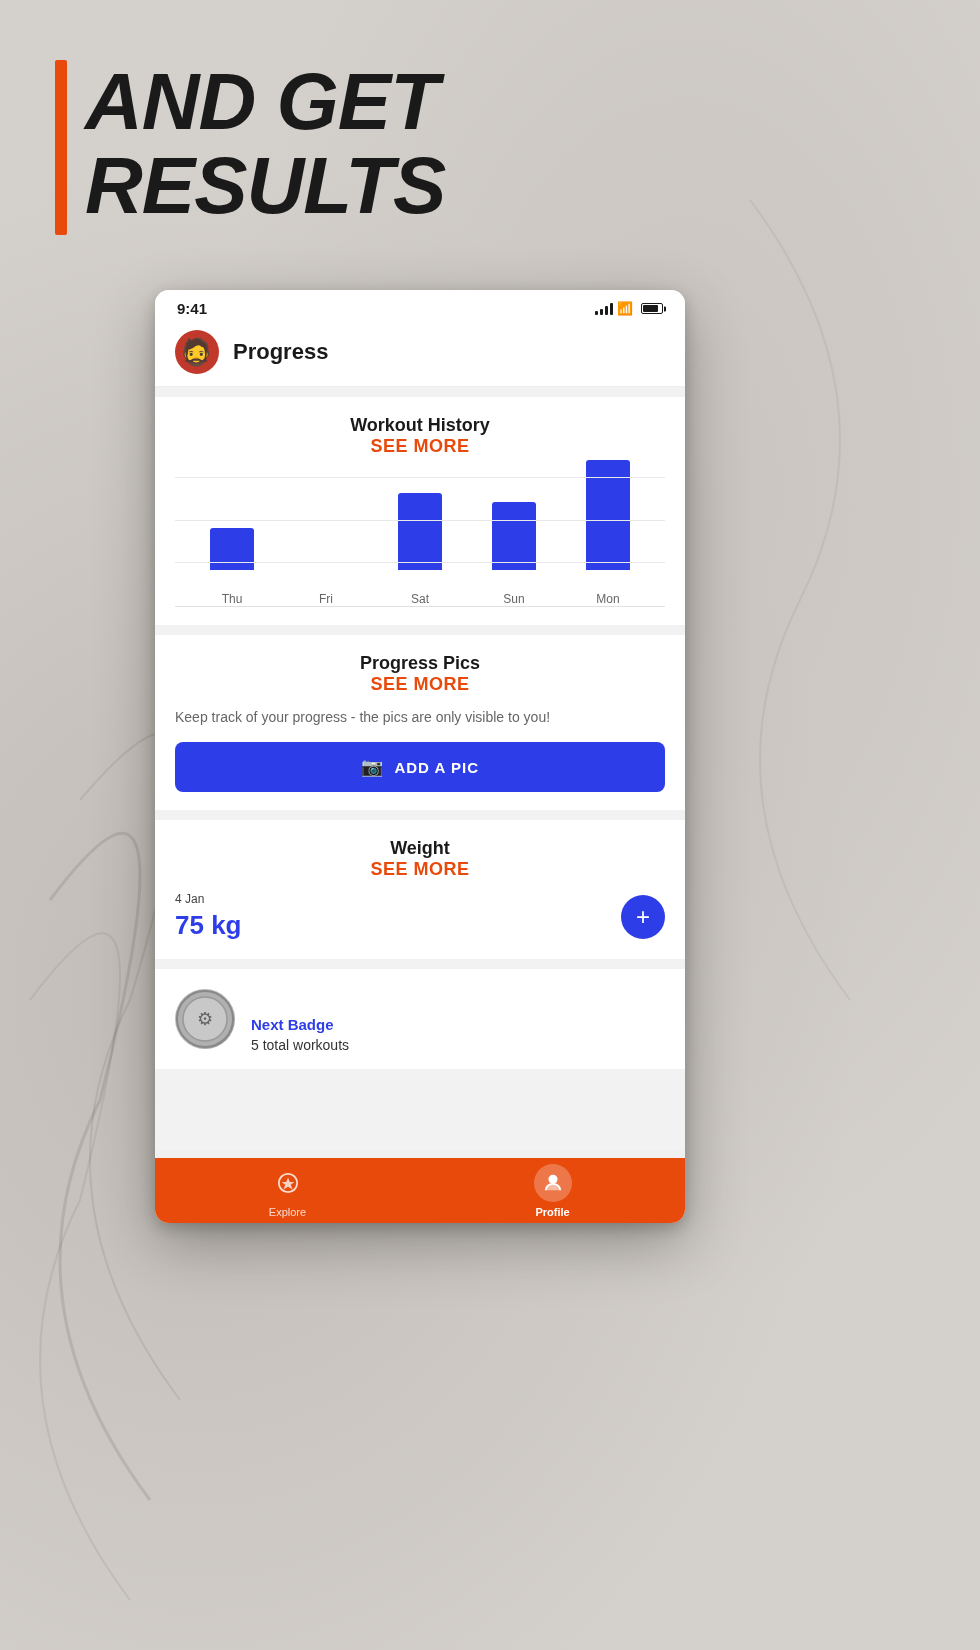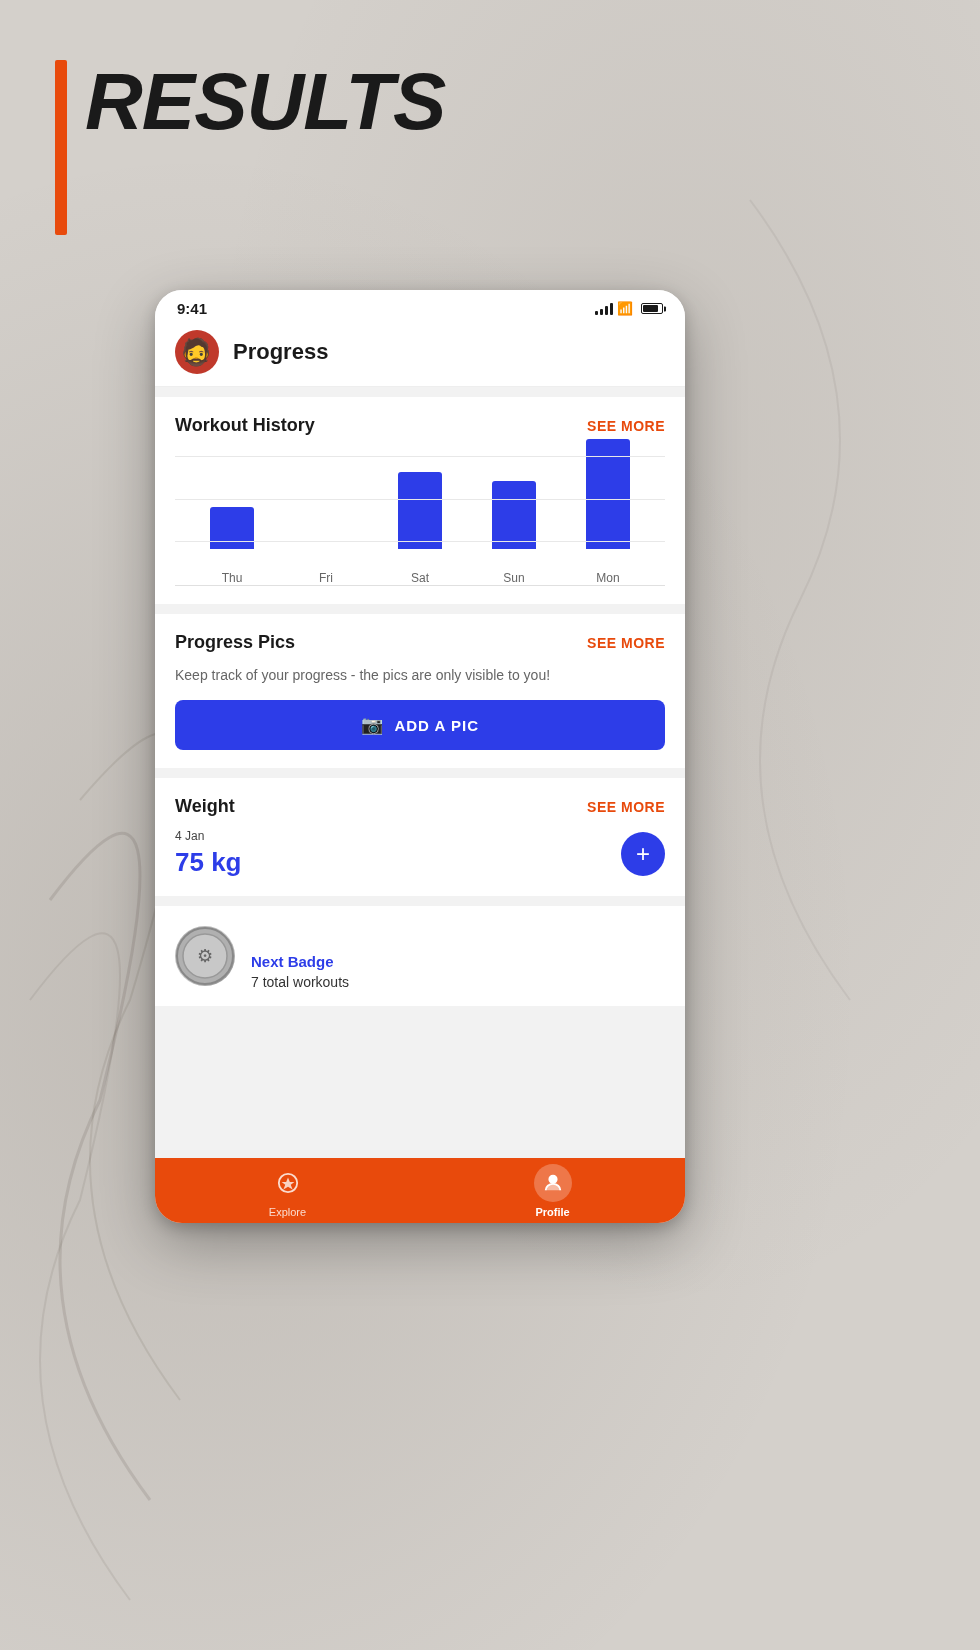--- a/index.html
+++ b/index.html
@@ -50,21 +50,21 @@
     }
 
     
     .phone {
       position: absolute;
       top: 290px;
       left: 155px;
       width: 530px;
       height: 933px;
       background: #f0f0f0;
-      border-radius: 27px;
+      border-radius: 14px;
       box-shadow: 0 20px 60px rgba(0,0,0,0.3), 0 5px 15px rgba(0,0,0,0.2);
       overflow: hidden;
       z-index: 2;
     }
 
     
     .status-bar {
       display: flex;
       justify-content: space-between;
       align-items: center;
@@ -164,28 +164,29 @@
       background: white;
       margin: 10px 0;
       padding: 18px 20px;
     }
 
     .card-header {
       display: flex;
       justify-content: space-between;
       align-items: center;
       margin-bottom: 12px;
+      flex-direction: column;
     }
     .card-title {
       font-size: 18px;
       font-weight: 700;
       color: #1a1a1a;
     }
     .see-more {
-      font-size: 14px;
+      font-size: 18px;
       font-weight: 700;
       color: #e84a0c;
       letter-spacing: 0.5px;
     }
 
     
     .chart-area {
       padding: 8px 0 0;
       position: relative;
     }
@@ -372,20 +373,21 @@
 <svg class="bg-lines" viewBox="0 0 980 1650" xmlns="http://www.w3.org/2000/svg">
   <path d="M 50 900 Q 200 700 100 1100 Q 0 1300 150 1500" stroke="rgba(80,70,60,0.15)" stroke-width="3" fill="none"></path>
   <path d="M 80 800 Q 250 600 130 1000 Q 30 1200 180 1400" stroke="rgba(80,70,60,0.12)" stroke-width="2" fill="none"></path>
   <path d="M 30 1000 Q 180 800 80 1200 Q -20 1400 130 1600" stroke="rgba(80,70,60,0.1)" stroke-width="2" fill="none"></path>
   <path d="M 750 200 Q 900 400 800 600 Q 700 800 850 1000" stroke="rgba(80,70,60,0.08)" stroke-width="2" fill="none"></path>
 </svg>
 
 <div class="hero-text">
   <div class="orange-bar"></div>
   <div class="hero-title">
+    <div>AND GET</div>
     <div>RESULTS</div>
   </div>
 </div>
 
 <div class="phone">
 
   <div class="status-bar">
     <span class="status-time">9:41</span>
     <div class="status-icons">
       <div class="signal-bars">
@@ -475,21 +477,21 @@
     <div class="badge-card">
       <div class="badge-img">
         <svg width="60" height="60" viewBox="0 0 60 60">
           <circle cx="30" cy="30" r="28" fill="#b0b0b0" stroke="#888" stroke-width="2"></circle>
           <circle cx="30" cy="30" r="22" fill="#c8c8c8" stroke="#999" stroke-width="1.5"></circle>
           <text x="30" y="36" text-anchor="middle" font-size="18" fill="#666">⚙</text>
         </svg>
       </div>
       <div class="badge-info">
         <div class="badge-next">Next Badge</div>
-        <div class="badge-desc">7 total workouts</div>
+        <div class="badge-desc">5 total workouts</div>
       </div>
     </div>
 
   </div>
 
   <div class="bottom-nav" id="bottom-nav">
   <div class="nav-item">
         <span class="nav-icon" style="display: flex; align-items: center; justify-content: center; width: 38px; height: 38px;">
           <svg width="22" height="22" viewBox="0 0 24 24" fill="rgba(255,255,255,0.8)">
             <circle cx="12" cy="12" r="10" stroke="rgba(255,255,255,0.8)" stroke-width="2" fill="none"></circle>

